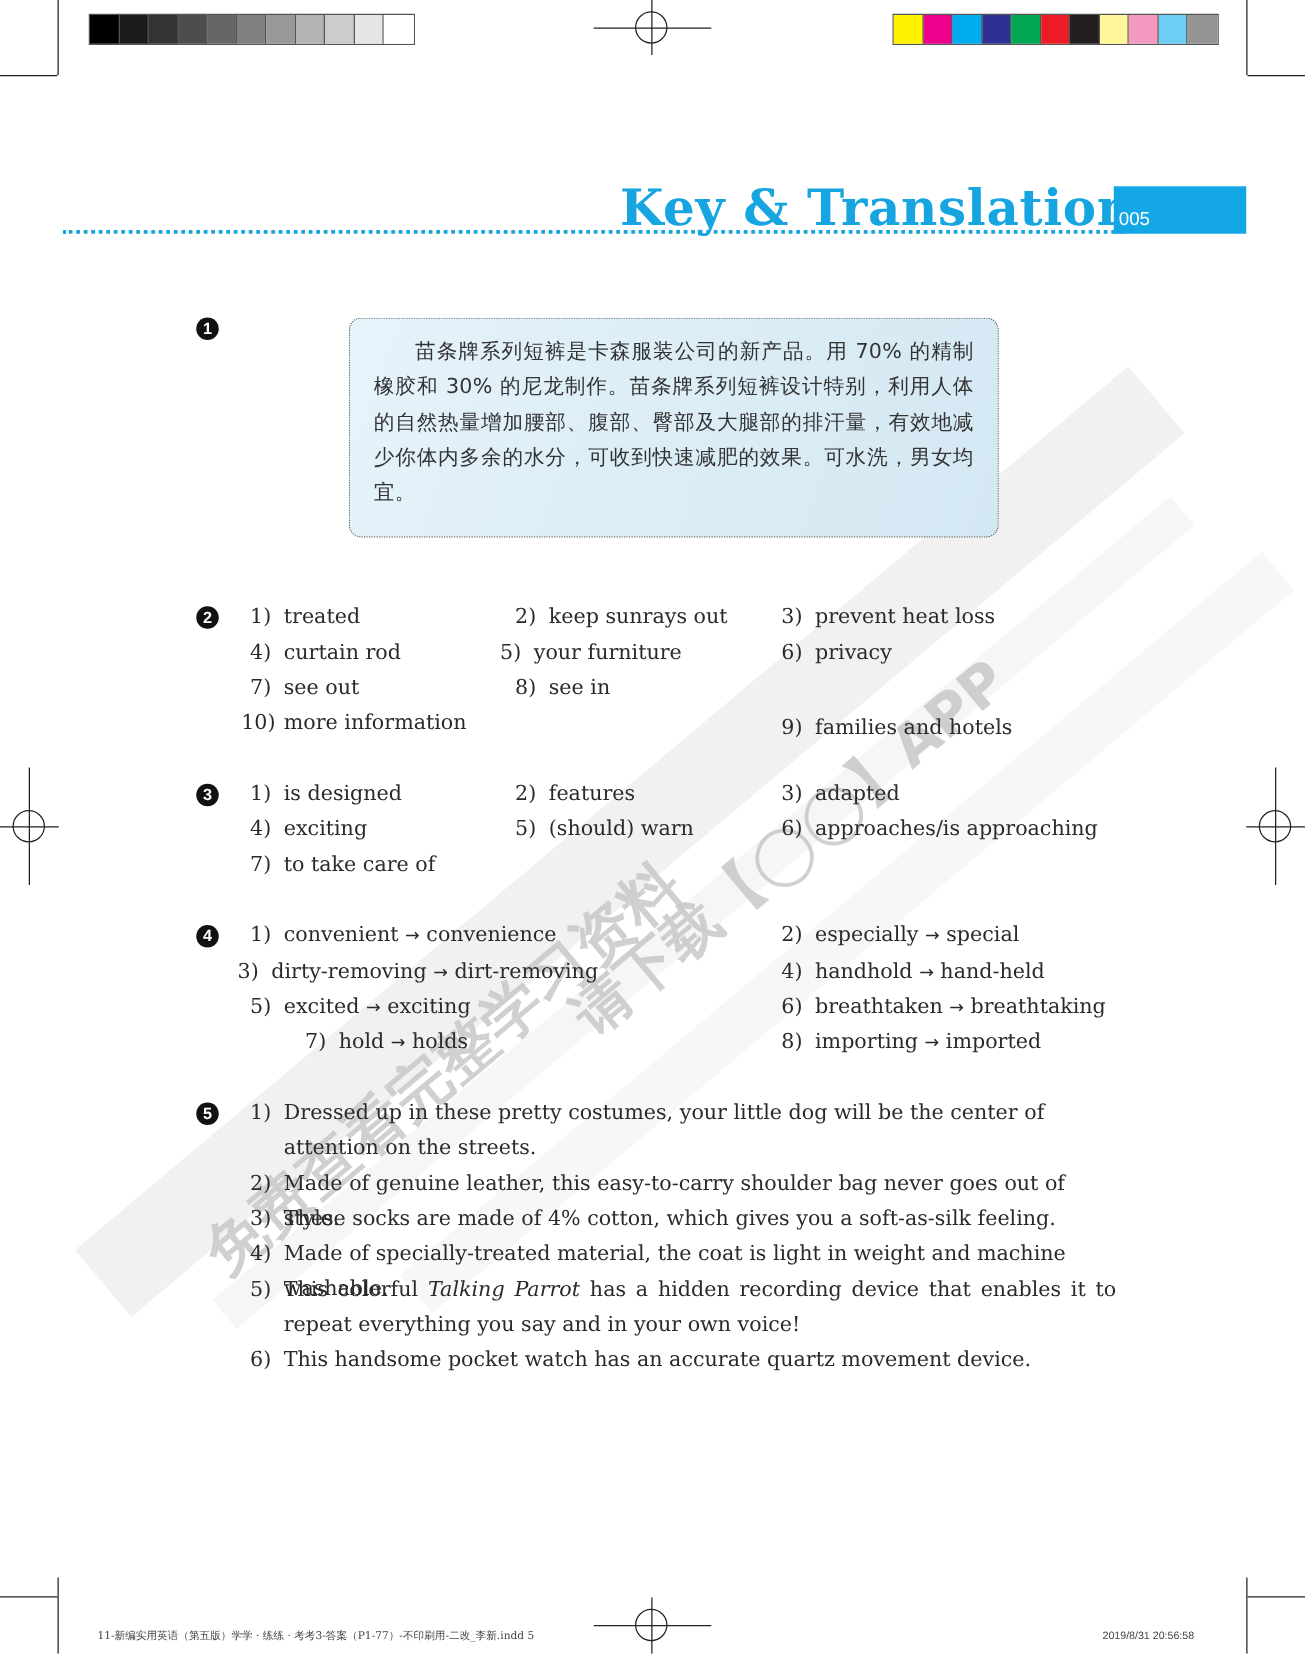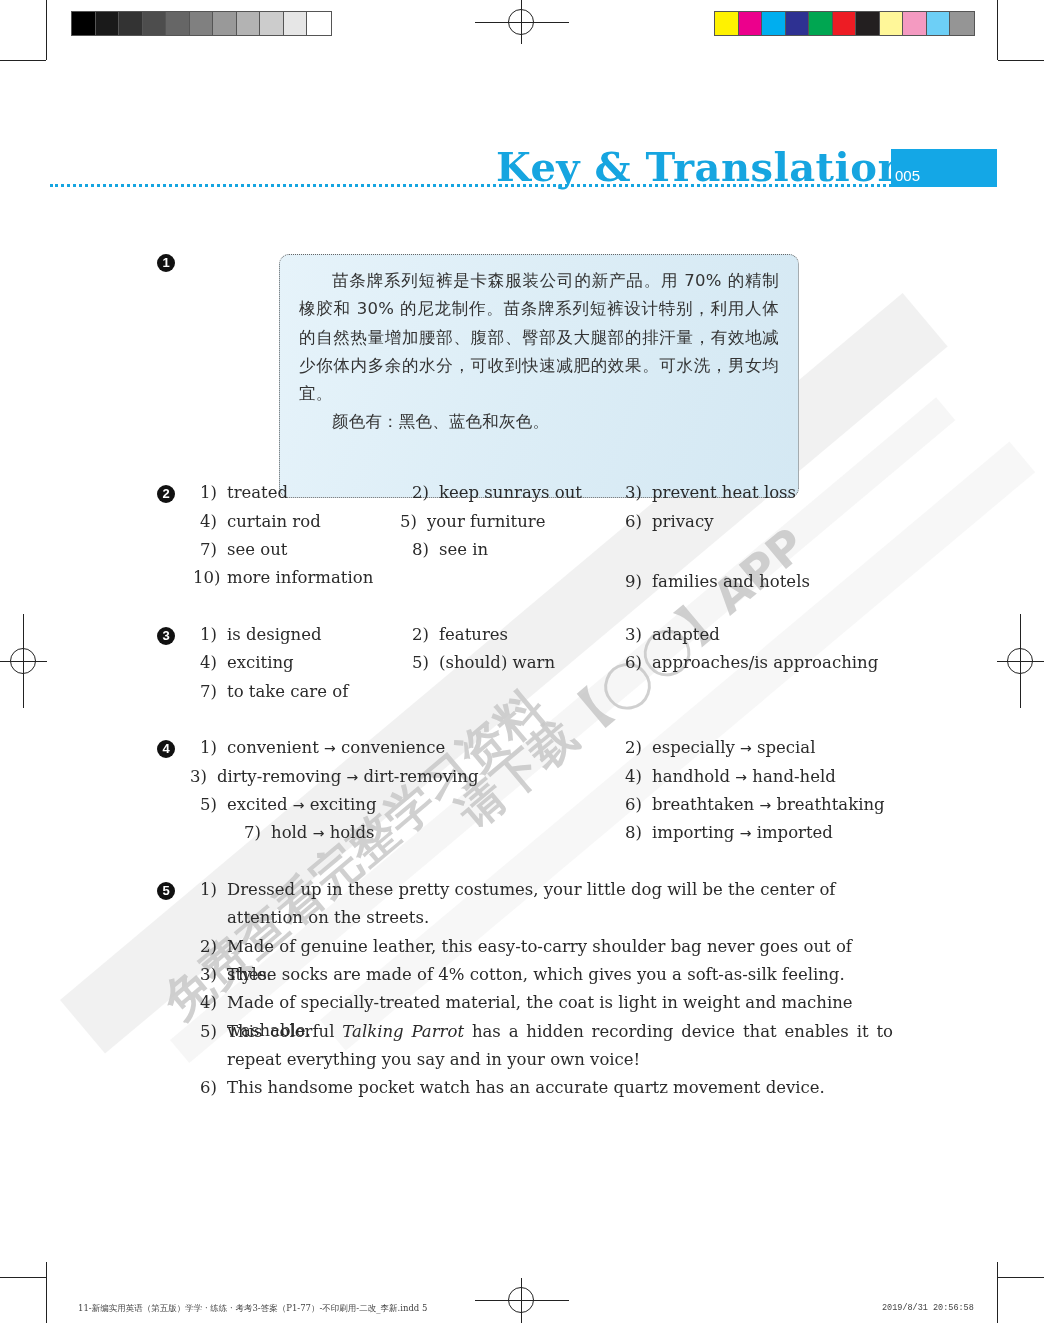--- a/index.html
+++ b/index.html
@@ -22,34 +22,34 @@
 
   
   .wm-band { position: absolute; background: #e6e6e6; opacity: .55; transform-origin: left top; }
   .wm-text { position: absolute; color: #c8c8c8; font-family: "DejaVu Sans", sans-serif; font-weight: bold;
     transform-origin: left top; white-space: nowrap; opacity: .85; }
 
   
   .q-badge { position: absolute; width: 18px; height: 18px; border-radius: 50%; background: #111; color: #fff;
     font-family: "Liberation Sans", sans-serif; font-weight: bold; font-size: 13px; line-height: 18px; text-align: center; }
 
-  .trans-box { position: absolute; left: 279px; top: 254px; width: 520px; height: 244px; border: 1.2px dotted #666;
+  .trans-box { position: absolute; left: 279px; top: 254px; width: 520px; height: 176px; border: 1.2px dotted #666;
     border-radius: 10px; background: linear-gradient(110deg, #e6f3fa 0%, #dcedf6 50%, #d4e8f3 100%); padding: 12px 19px 0 19px; }
   .trans-box p { font-family: "DejaVu Sans", sans-serif; font-size: 16.5px; line-height: 28.3px; color: #333; text-align: justify; letter-spacing: .2px; }
   .trans-box .indent { text-indent: 33px; }
 
   .item { position: absolute; font-size: 16.5px; line-height: 20px; white-space: nowrap; color: #2a2a2a; }
   .item .num { display: inline-block; text-align: right; width: 24px; margin-right: 10px; }
   .item-wide { position: absolute; font-size: 16.5px; line-height: 28.3px; color: #2a2a2a; width: 700px; }
   .item-wide .num { position: absolute; left: 0; width: 24px; text-align: right; }
   .item-wide .txt { display: block; margin-left: 34px; }
   .arrow { font-family: "DejaVu Sans", sans-serif; font-size: 14px; }
 
   .footer-left { position: absolute; left: 78px; top: 1303px; font-family: "DejaVu Serif", serif; font-size: 8.5px; color: #444; white-space: nowrap; }
-  .footer-right { position: absolute; left: 882px; top: 1303px; font-family: Liberation Mono, monospace; font-size: 8.5px; color: #444; white-space: nowrap; }
+  .footer-right { position: absolute; left: 882px; top: 1303px; font-family: Liberation Sans, sans-serif; font-size: 8.5px; color: #444; white-space: nowrap; }
 </style>
 </head>
 <body>
 
 <div>
   <div class="mark" style="left:46px;top:0;width:1px;height:60px;"></div>
   <div class="mark" style="left:0;top:60px;width:46px;height:1px;"></div>
 </div>
 <div>
   <div class="mark" style="left:997px;top:0;width:1px;height:60px;"></div>
@@ -122,21 +122,20 @@
 
 <div class="header-dots"></div>
 <div class="header-title">Key &amp; Translation</div>
 <div class="page-tab">
   <span class="page-num">005</span>
 </div>
 
 <div class="q-badge" style="left:157px;top:254px;">1</div>
 <div class="trans-box">
   <p class="indent">苗条牌系列短裤是卡森服装公司的新产品。用 70% 的精制橡胶和 30% 的尼龙制作。苗条牌系列短裤设计特别，利用人体的自然热量增加腰部、腹部、臀部及大腿部的排汗量，有效地减少你体内多余的水分，可收到快速减肥的效果。可水洗，男女均宜。</p>
-  <p class="indent">颜色有：黑色、蓝色和灰色。</p>
 </div>
 
 <div class="q-badge" style="left:157px;top:485px;">2</div>
 <div>
   <div class="item" style="left:193px;top:483px;"><span class="num">1)</span><span>treated</span></div>
   <div class="item" style="left:405px;top:483px;"><span class="num">2)</span><span>keep sunrays out</span></div>
   <div class="item" style="left:618px;top:483px;"><span class="num">3)</span><span>prevent heat loss</span></div>
   <div class="item" style="left:193px;top:512px;"><span class="num">4)</span><span>curtain rod</span></div>
   <div class="item" style="left:393px;top:512px;"><span class="num">5)</span><span>your furniture</span></div>
   <div class="item" style="left:618px;top:512px;"><span class="num">6)</span><span>privacy</span></div>

